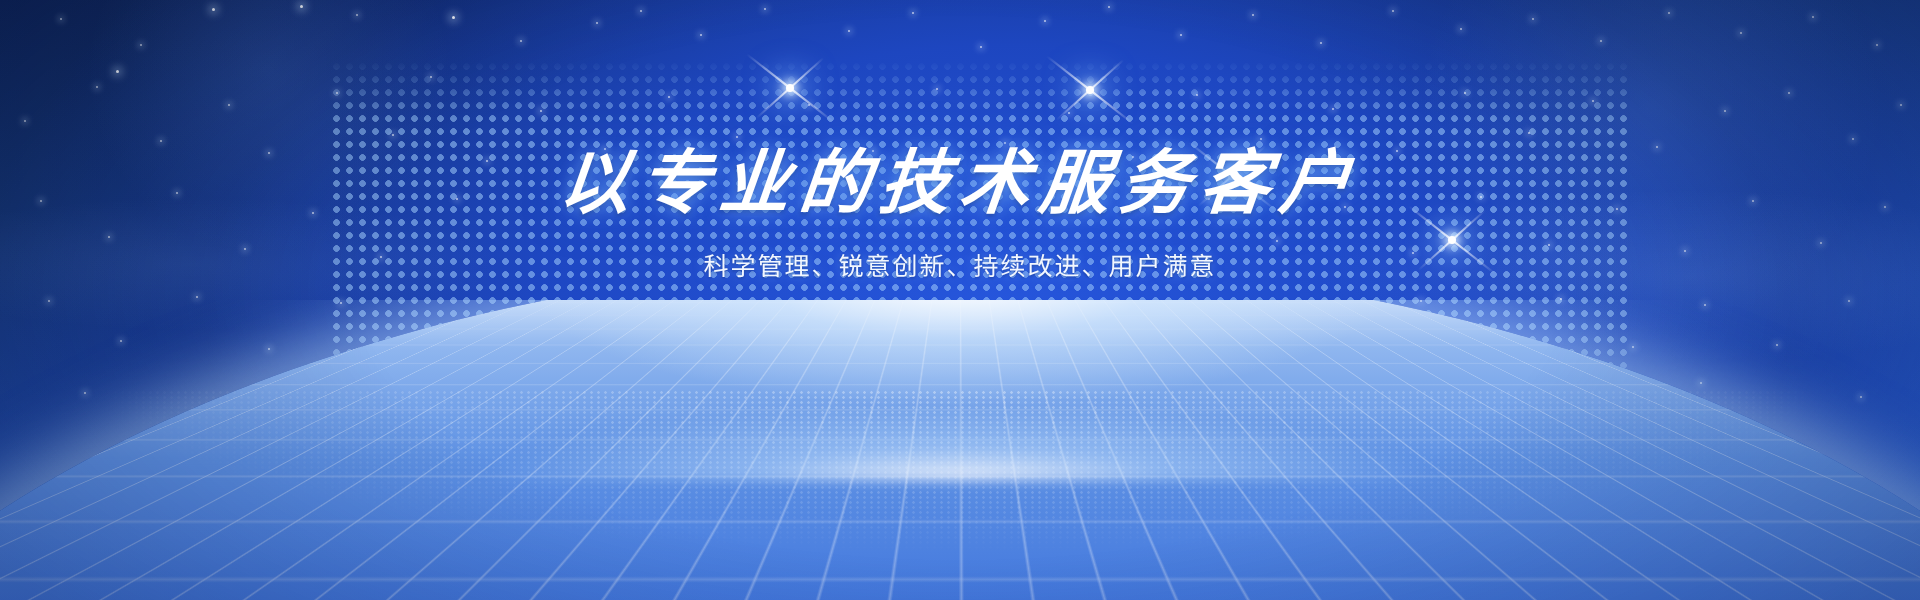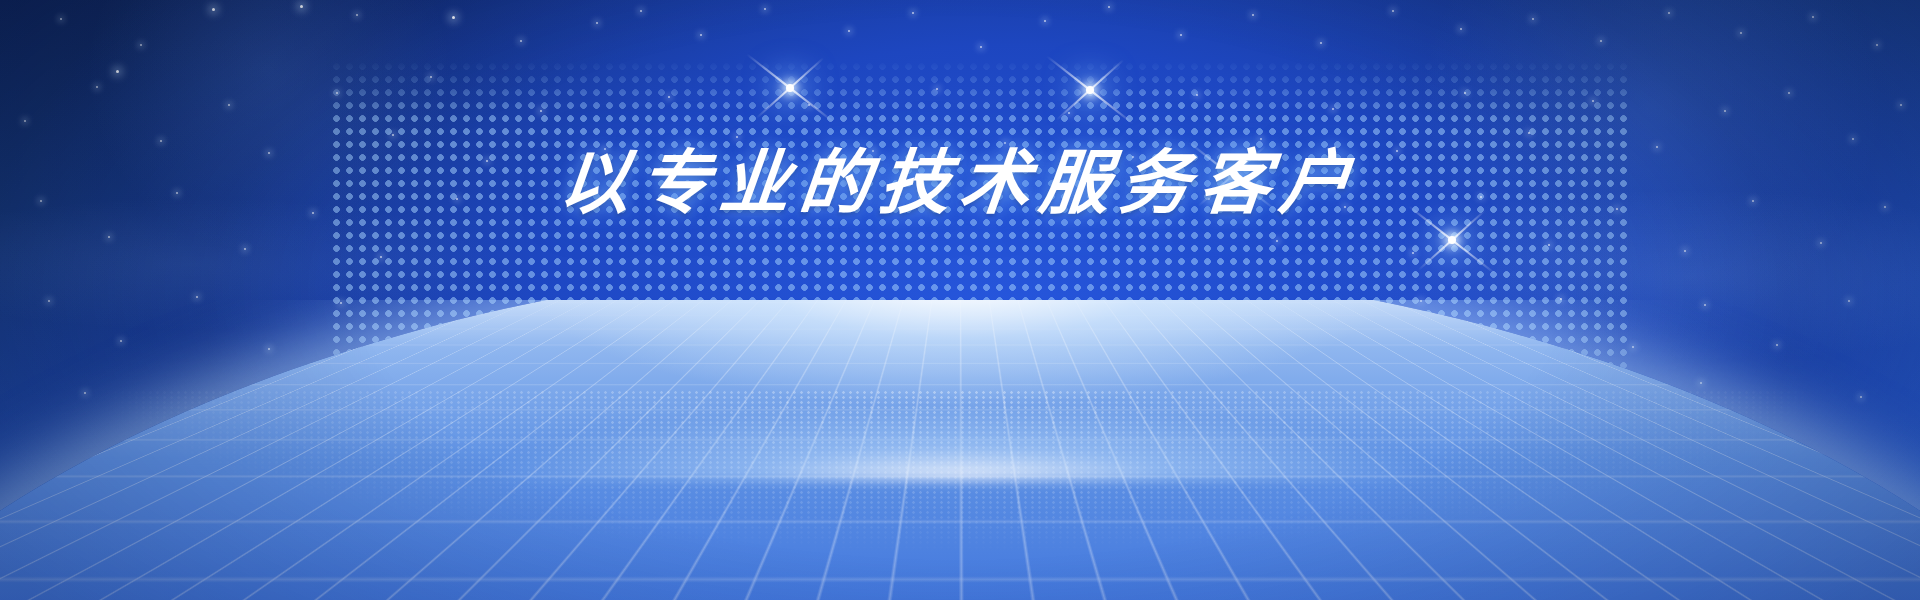--- a/index.html
+++ b/index.html
@@ -256,15 +256,16 @@
   <div class="earth-wrap">
     <div class="earth"></div>
     <div class="earth-grid"></div>
     <div class="city-dots"></div>
   </div>
   <div class="horizon-glow"></div>
   <div class="vignette"></div>
 
   <div class="content">
     <div class="headline">以专业的技术服务客户</div>
+    <div class="subline">科学管理、锐意创新、持续改进、用户满意</div>
   </div>
 
 </div>
 
 </body></html>

